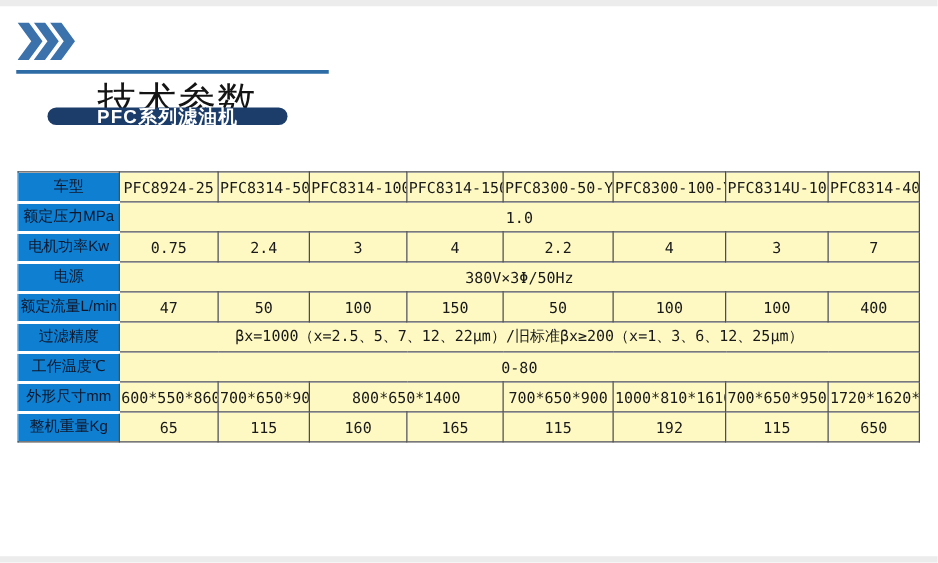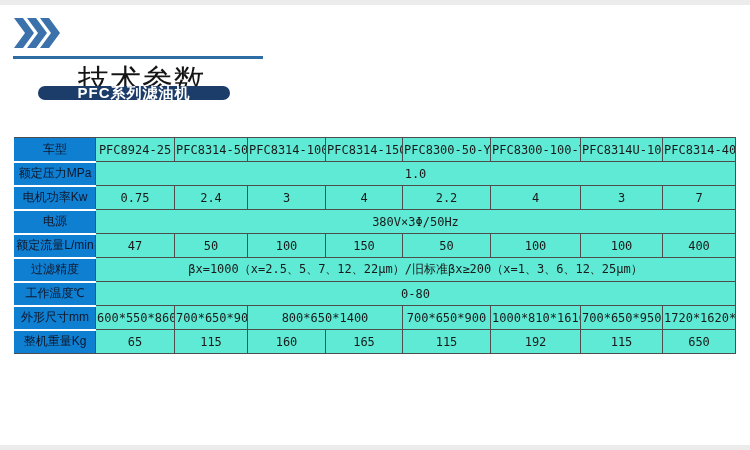--- a/index.html
+++ b/index.html
@@ -37,21 +37,21 @@
   }
 
   table.spec {
     position:absolute; left:14px; top:137px;
     width:721px;
     border-collapse:collapse; table-layout:fixed;
     font-family:"DejaVu Sans Mono","Liberation Sans",sans-serif;
     font-size:12px; color:#1a1a1a;
   }
   table.spec td { height:24px; text-align:center; vertical-align:middle; overflow:hidden; white-space:nowrap; }
-  td.val { border:1px solid #4d4d4d; background:#5eead4; padding:0 1px; }
+  td.val { border:1px solid #4d4d4d; background:#fef9c3; padding:0 1px; }
   td.lbl {
     background:#0f7fd2; color:#0f172a;
     border:1px solid #4d4d4d;
     border-left:1px solid #0f7fd2;
     border-top:2px solid #ffffff;
     font-family:"Liberation Sans",sans-serif;
     font-size:12px; letter-spacing:0px;
   }
   tr:first-child td.lbl { border-top:1px solid #4d4d4d; }
 </style>

